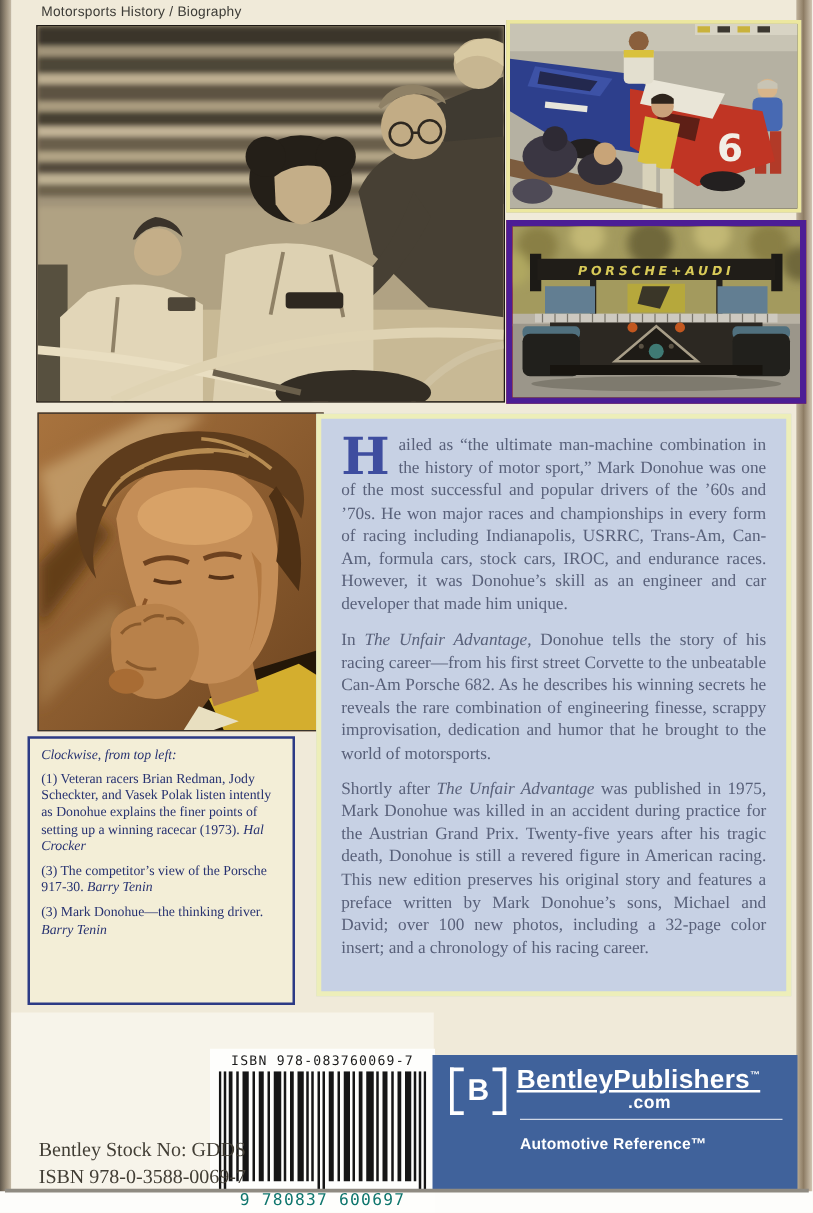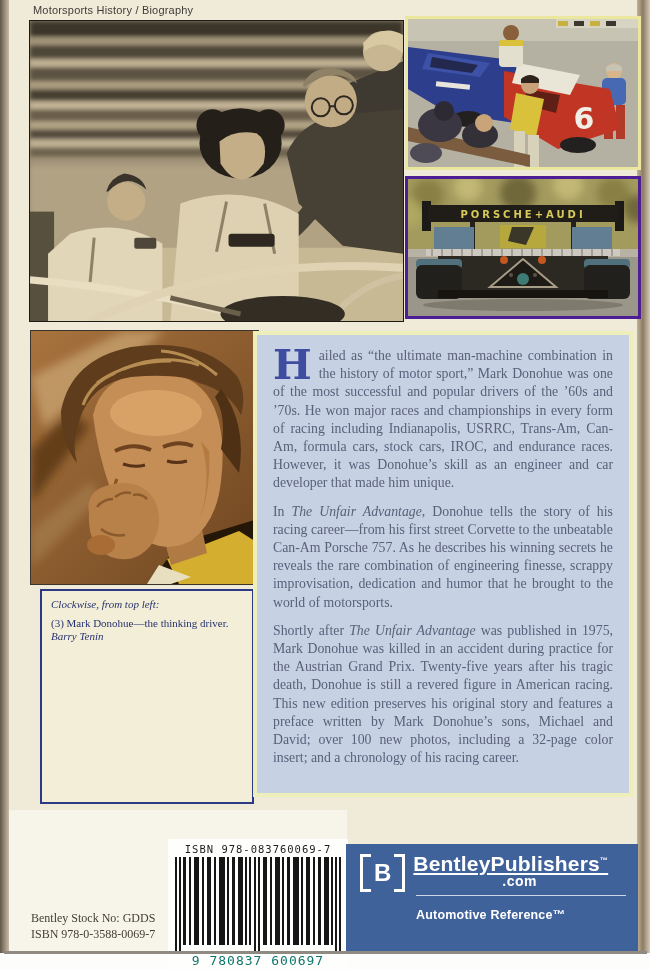--- a/index.html
+++ b/index.html
@@ -14,25 +14,25 @@
   .bottom-shadow{position:absolute;left:4px;top:951px;width:643px;height:3px;background:#8f8b82;}
   .bottom-strip{position:absolute;left:9px;top:810px;width:338px;height:141px;background:#f7f4ea;}
 
   .category-label{position:absolute;left:33px;top:4px;font-size:11px;color:#3d3c37;letter-spacing:.2px;}
 
   
   .photo{position:absolute;overflow:hidden;}
   .photo svg{display:block;width:100%;height:100%;}
   .photo-main{left:29px;top:20px;width:373px;height:300px;border:1px solid #1d1914;background:#8a7c64;}
   .photo-pit{left:405px;top:16px;width:230px;height:148px;border:3px solid #ece79f;box-shadow:inset 0 0 0 1px #3a362c;background:#b5b1a2;}
-  .photo-porsche{left:405px;top:176px;width:230px;height:137px;border:3px solid #4c1d95;box-shadow:inset 0 0 0 1px #3a362c;background:#c2410c;}
+  .photo-porsche{left:405px;top:176px;width:230px;height:137px;border:5px solid #4c1d95;box-shadow:inset 0 0 0 1px #3a362c;background:#c2410c;font-style:italic;}
   .photo-portrait{left:30px;top:330px;width:227px;height:253px;border:1px solid #3a342c;background:#8a5a34;}
 
   
-  .caption-box{position:absolute;left:40px;top:589px;width:214px;height:215px;box-sizing:border-box;
+  .caption-box{position:absolute;left:22px;top:589px;width:214px;height:215px;box-sizing:border-box;
     background:#f3eed7;border:2px solid #2c3a85;padding:7px 9px;overflow:hidden;
     font-family:"Liberation Serif",serif;font-size:11px;line-height:1.24;color:#273271;}
   .caption-heading{font-style:italic;margin:0 0 5px 0;}
   .caption-item{margin:0 0 6px 0;}
   .caption-item em{font-style:italic;}
 
   
   .desc-panel{position:absolute;left:253px;top:331px;width:380px;height:466px;box-sizing:border-box;
     background:#c7d1e4;border:4px solid #edeeb9;padding:12px 16px 10px 16px;overflow:hidden;
     font-family:"Liberation Serif",serif;font-size:13.8px;line-height:1.32;color:#59617a;text-align:justify;}
@@ -42,21 +42,21 @@
     color:#3e4d9f;margin:3px 7px 0 0;}
 
   
   .barcode-box{position:absolute;left:168px;top:839px;width:180px;height:137px;background:#fefefc;
     display:flex;flex-direction:column;align-items:center;padding-top:4px;box-sizing:border-box;}
   .barcode-isbn-top{font-family:"DejaVu Sans Mono",monospace;font-size:10.5px;color:#1c1c1c;letter-spacing:1px;}
   .barcode-bars{margin-top:2px;}
   .barcode-digits{font-family:"DejaVu Sans Mono",monospace;font-size:13px;color:#0f766e;margin-top:1px;letter-spacing:1px;}
 
   .footer-left{position:absolute;left:31px;top:911px;font-family:"Liberation Serif",serif;
-    font-size:12px;line-height:1.3;color:#423e35;}
+    font-size:16px;line-height:1.3;color:#423e35;}
 
   
   .publisher-box{position:absolute;left:346px;top:844px;width:292px;height:108px;box-sizing:border-box;
     background:#40629b;color:#ffffff;padding:8px 12px 6px 14px;overflow:hidden;}
   .pub-row{display:flex;align-items:flex-start;}
   .pub-logo{display:flex;align-items:center;margin-top:2px;margin-right:8px;}
   .pub-bracket{width:8px;height:32px;}
   .pub-bracket.l{border-left:3px solid #fff;border-top:3px solid #fff;border-bottom:3px solid #fff;}
   .pub-bracket.r{border-right:3px solid #fff;border-top:3px solid #fff;border-bottom:3px solid #fff;}
   .pub-b{font-size:24px;font-weight:bold;padding:0 3px;line-height:32px;}
@@ -315,26 +315,28 @@
           <path d="M84,166 Q92,160 100,162"></path>
           <path d="M102,164 Q110,162 116,168"></path>
         <path d="M70,198 Q80,206 94,204"></path>
       </g>
       <ellipse cx="70" cy="214" rx="14" ry="10" fill="#a86c34"></ellipse>
     </svg>
   </div>
 
   <div class="caption-box">
     <p class="caption-heading">Clockwise, from top left:</p>
+    <p class="caption-item"><span>(1) Veteran racers Brian Redman, Jody Scheckter, and Vasek Polak listen intently as Donohue explains the finer points of setting up a winning racecar (1973). </span><em>Hal Crocker</em></p>
+    <p class="caption-item"><span>(3) The competitor’s view of the Porsche 917-30. </span><em>Barry Tenin</em></p>
     <p class="caption-item"><span>(3) Mark Donohue—the thinking driver. </span><em>Barry Tenin</em></p>
   </div>
 
   <div class="desc-panel">
     <p><span class="drop-cap">H</span><span>ailed as “the ultimate man-machine combination in the history of motor sport,” Mark Donohue was one of the most successful and popular drivers of the ’60s and ’70s. He won major races and championships in every form of racing including Indianapolis, USRRC, Trans-Am, Can-Am, formula cars, stock cars, IROC, and endurance races. However, it was Donohue’s skill as an engineer and car developer that made him unique.</span></p>
-    <p><span>In </span><em>The Unfair Advantage</em><span>, Donohue tells the story of his racing career—from his first street Corvette to the unbeatable Can-Am Porsche 757. As he describes his winning secrets he reveals the rare combination of engineering finesse, scrappy improvisation, dedication and humor that he brought to the world of motorsports.</span></p>
+    <p><span>In </span><em>The Unfair Advantage</em><span>, Donohue tells the story of his racing career—from his first street Corvette to the unbeatable Can-Am Porsche 682. As he describes his winning secrets he reveals the rare combination of engineering finesse, scrappy improvisation, dedication and humor that he brought to the world of motorsports.</span></p>
     <p><span>Shortly after </span><em>The Unfair Advantage</em><span> was published in 1975, Mark Donohue was killed in an accident during practice for the Austrian Grand Prix. Twenty-five years after his tragic death, Donohue is still a revered figure in American racing. This new edition preserves his original story and features a preface written by Mark Donohue’s sons, Michael and David; over 100 new photos, including a 32-page color insert; and a chronology of his racing career.</span></p>
   </div>
 
   <div class="barcode-box">
     <div class="barcode-isbn-top">ISBN 978-083760069-7</div>
     <svg class="barcode-bars" width="166" height="95" viewBox="0 0 166 95">
       <g fill="#161616">
         <rect x="0" width="2" height="95"></rect>
           <rect x="4" width="2" height="95"></rect>
         <rect x="8" width="3" height="88"></rect>

